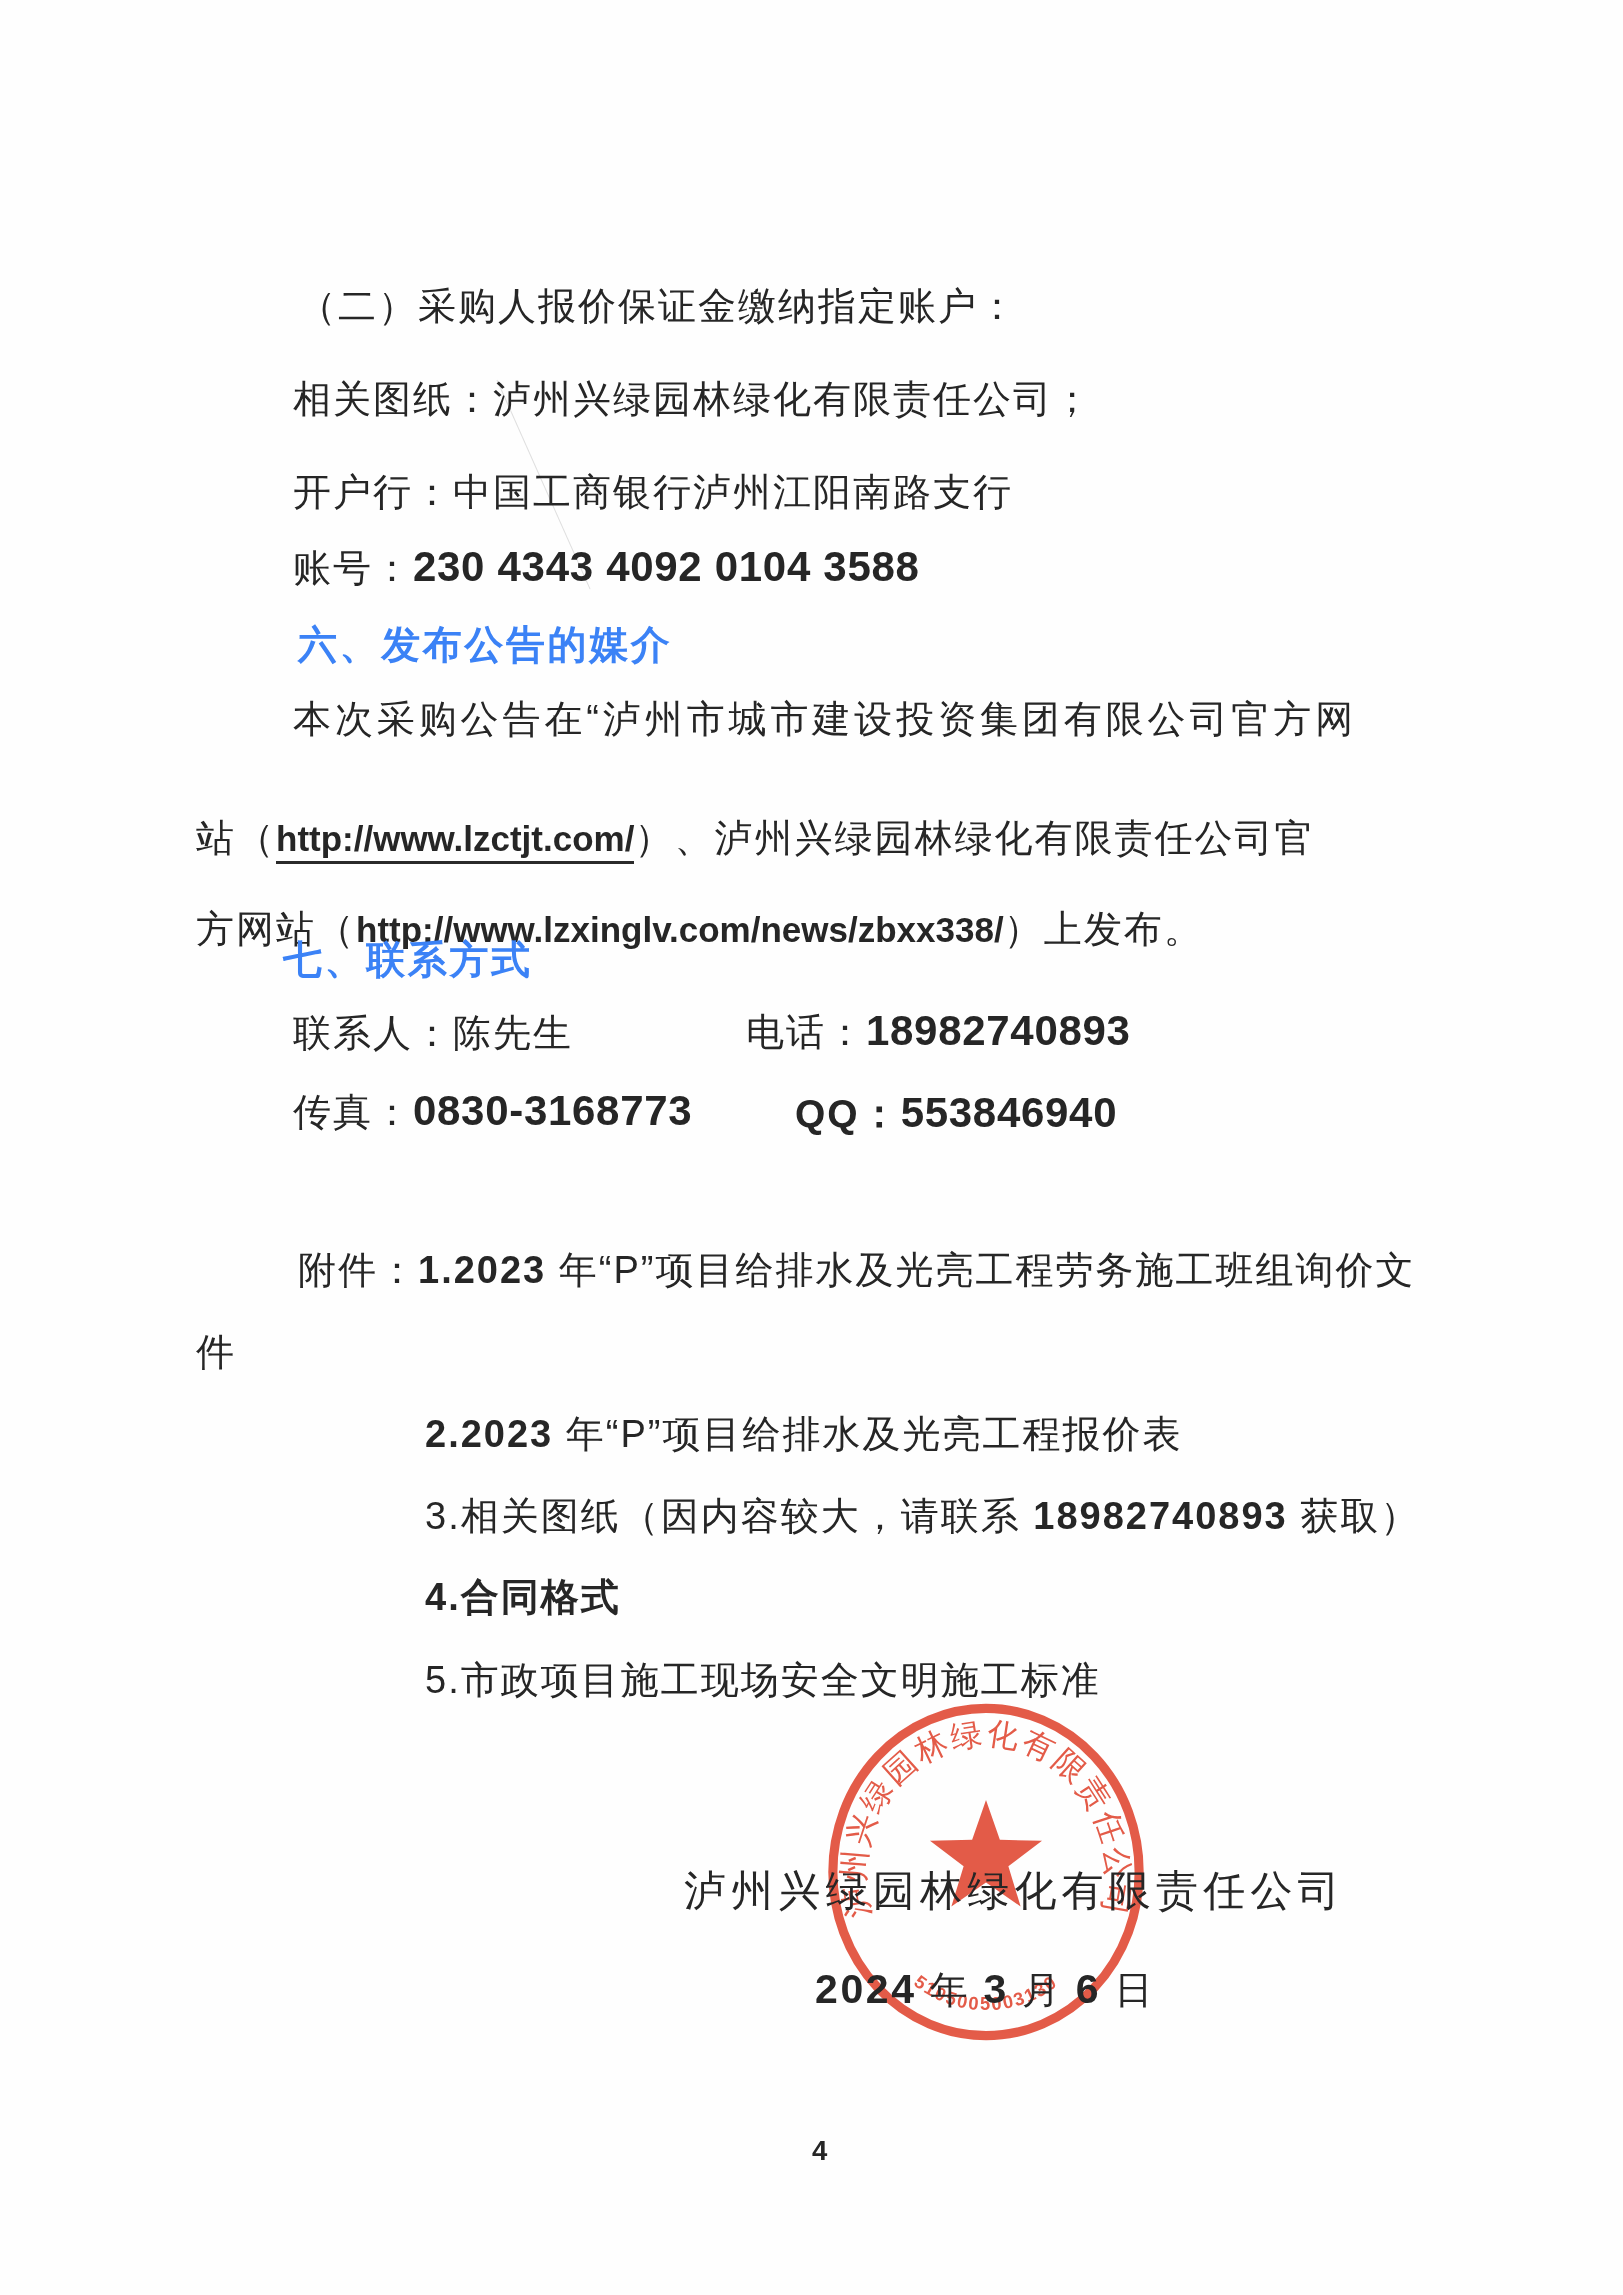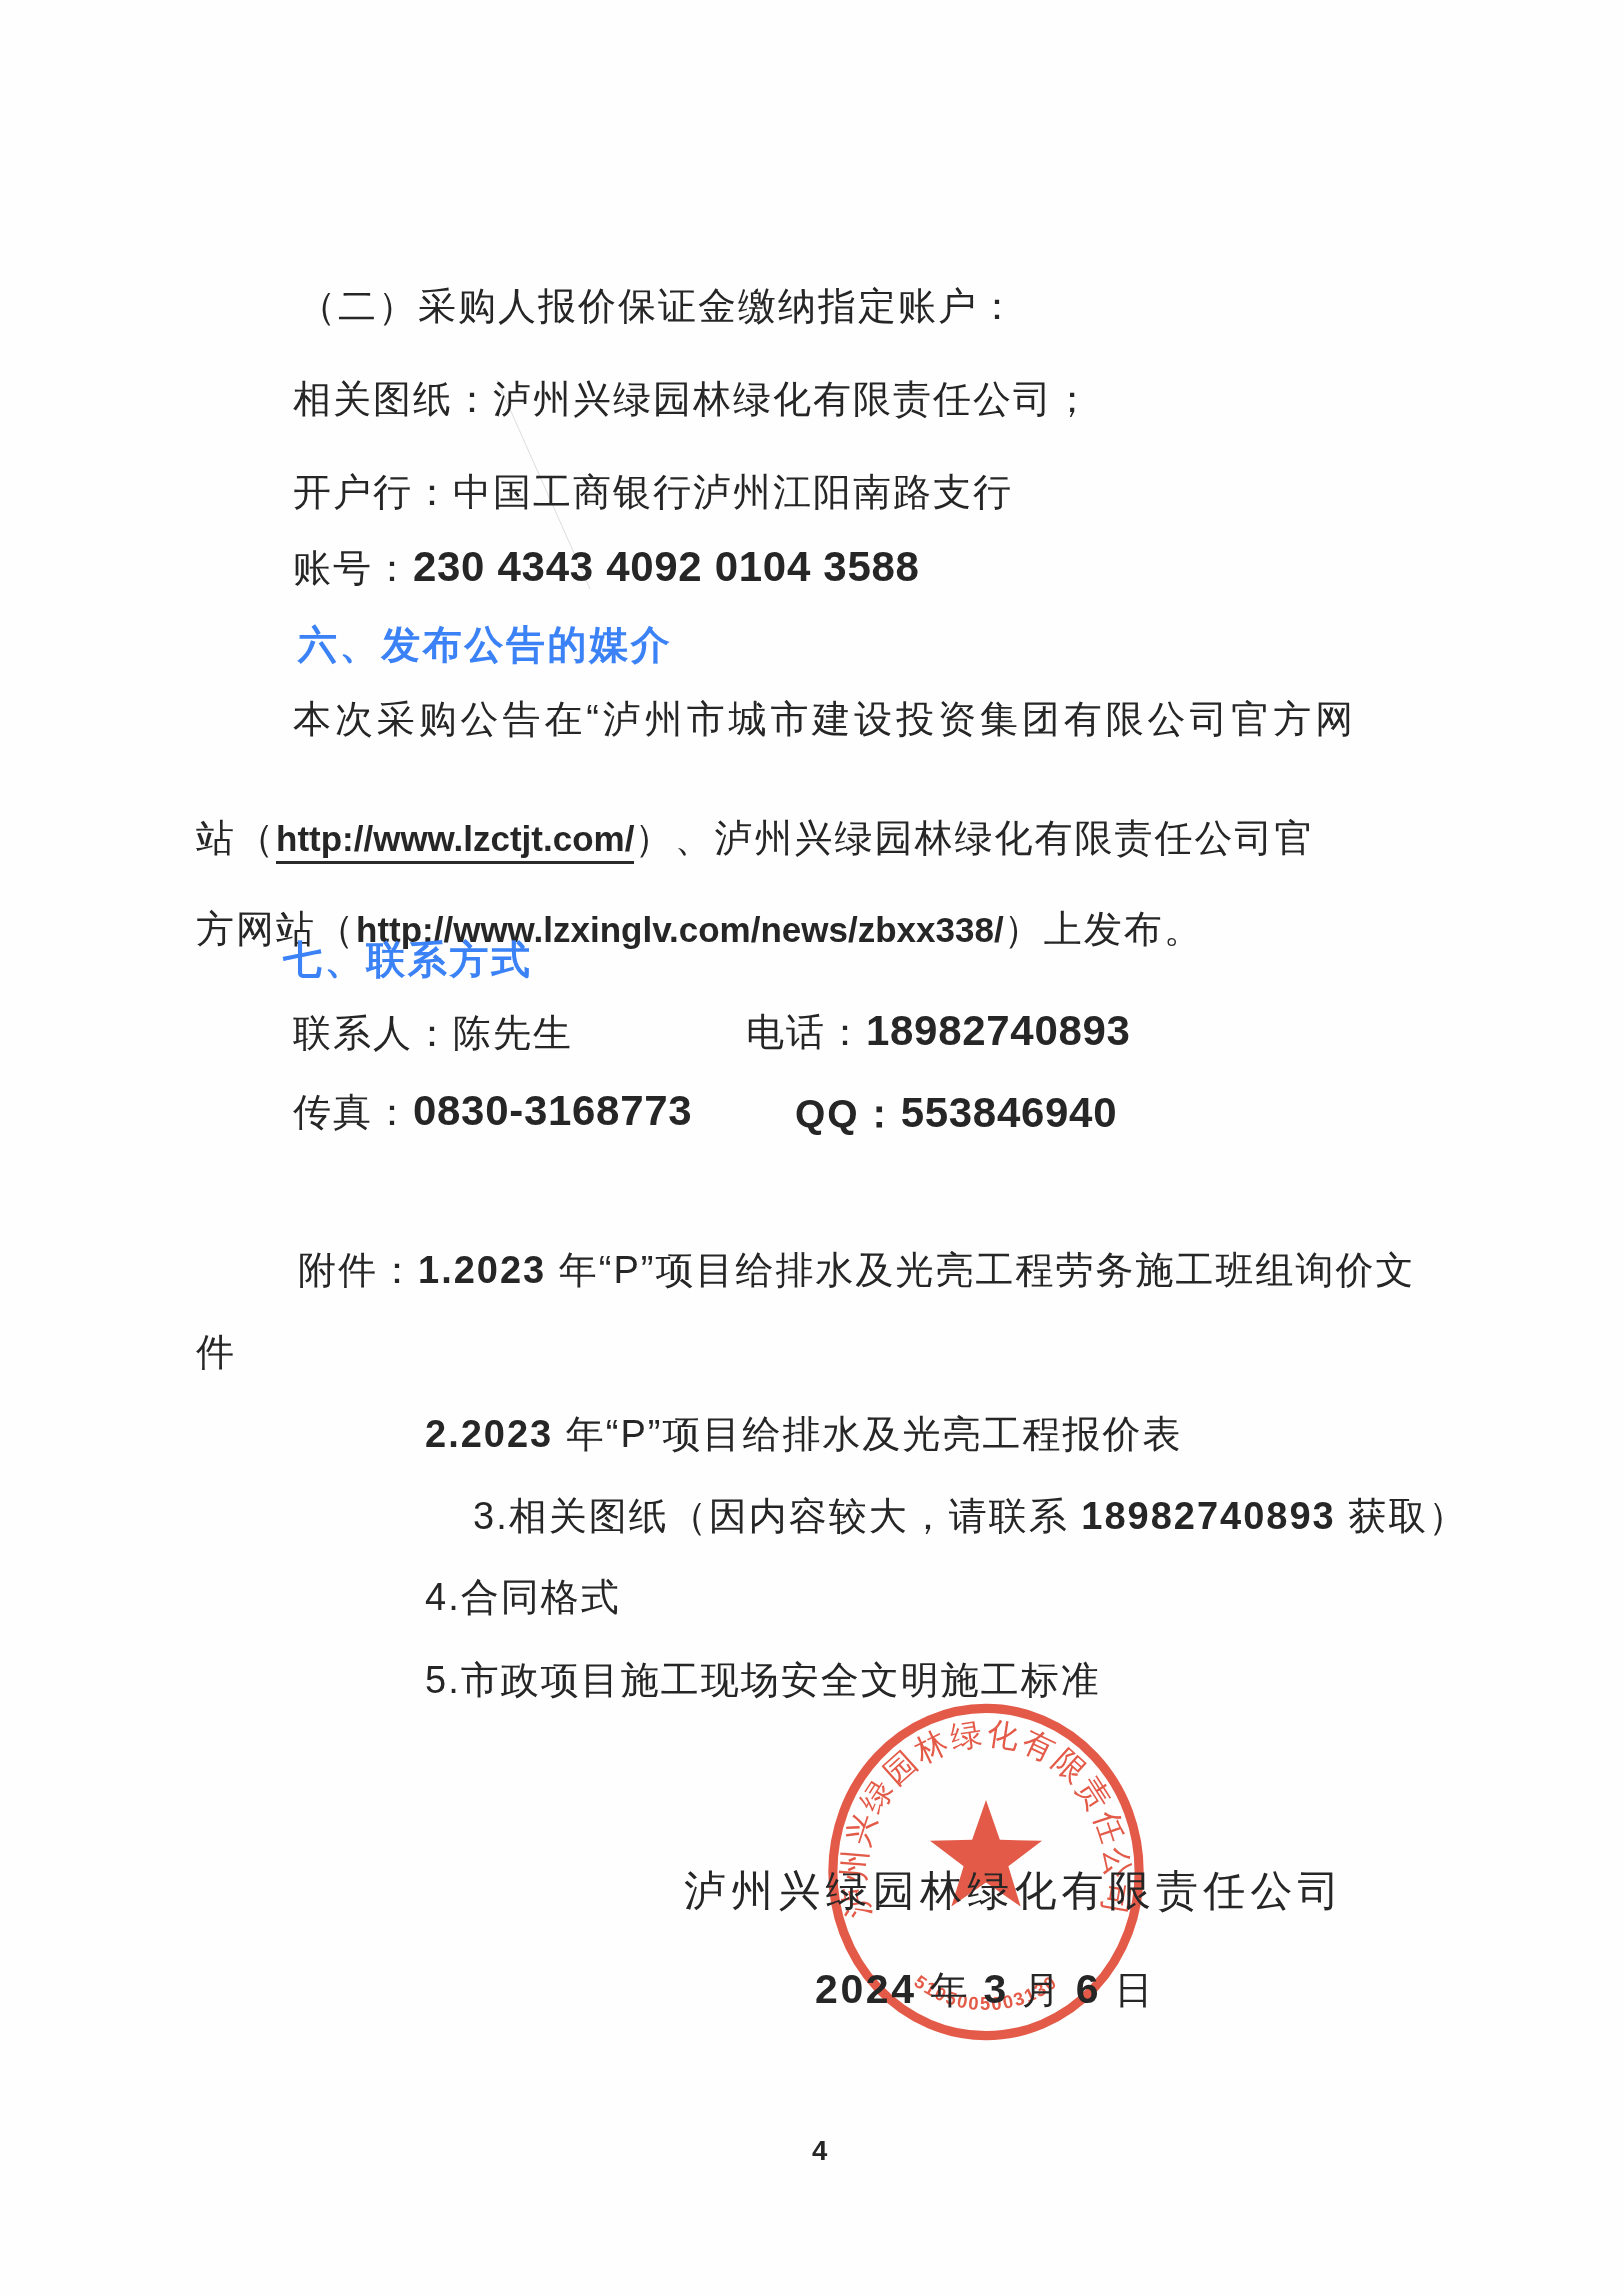--- a/index.html
+++ b/index.html
@@ -112,25 +112,25 @@
     <span>附件：</span><span class="num">1.2023</span><span> 年“P”项目给排水及光亮工程劳务施工班组询价文</span>
   </div>
   <div class="line" style="left:196px; top:1327px;">
     <span>件</span>
   </div>
 
   <div class="line" style="left:425px; top:1409px;">
     <span class="num">2.2023</span><span> 年“P”项目给排水及光亮工程报价表</span>
   </div>
 
-  <div class="line" style="left:425px; top:1491px;margin-left:48px;">
+  <div class="line" style="left:425px; top:1491px;">
     <span>3.相关图纸（因内容较大，请联系 </span><span class="num">18982740893</span><span> 获取）</span>
   </div>
 
-  <div class="line" style="left:425px; top:1572px;">
+  <div class="line" style="left:425px; top:1572px;font-weight:bold;">
     <span>4.合同格式</span>
   </div>
 
   <div class="line" style="left:425px; top:1655px;">
     <span>5.市政项目施工现场安全文明施工标准</span>
   </div>
 
   <div class="line sign-company" style="left:684px; top:1863px;">
     <span>泸州兴绿园林绿化有限责任公司</span>
   </div>

